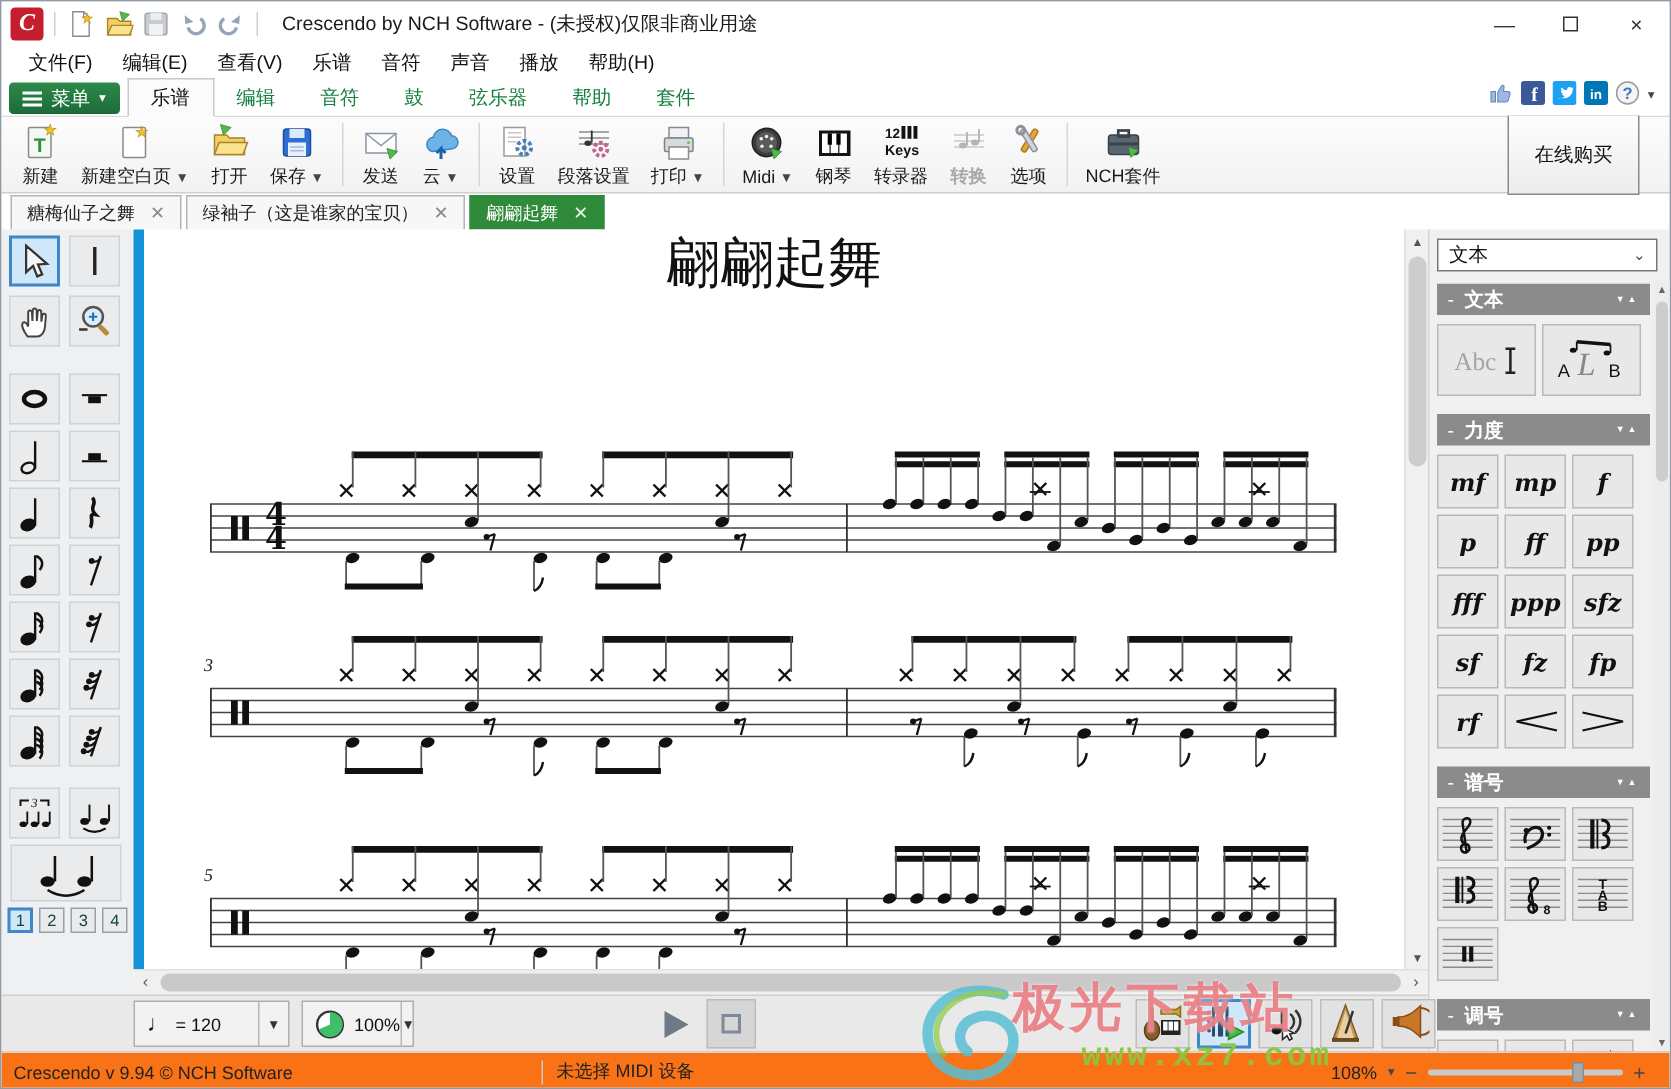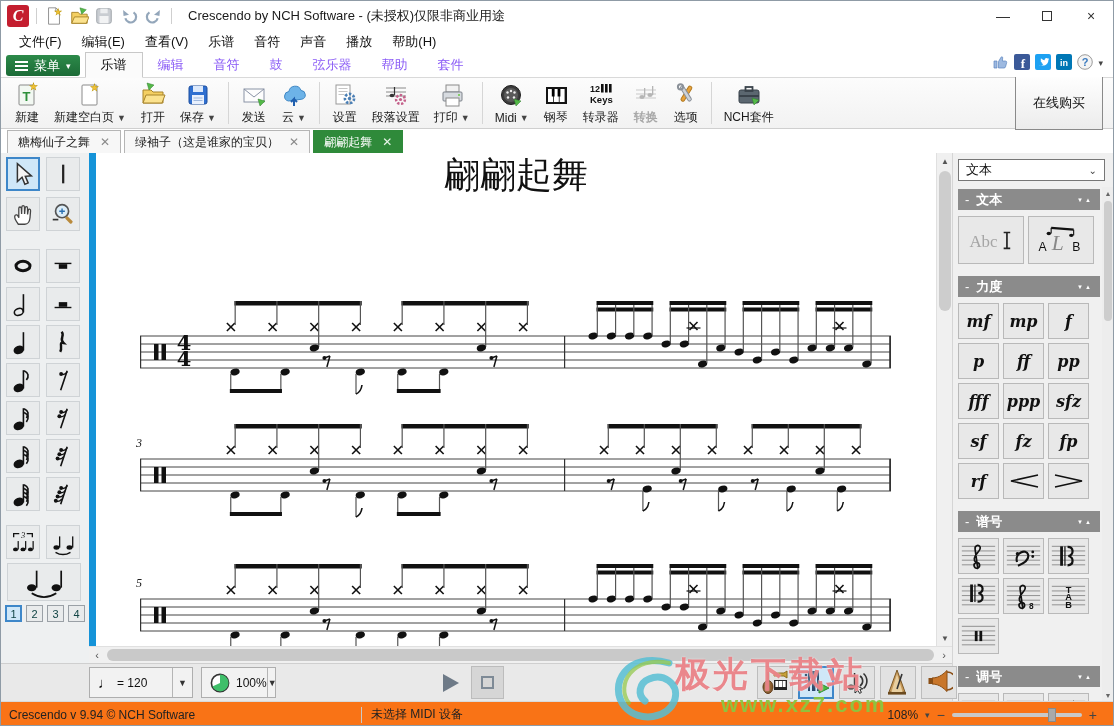--- a/index.html
+++ b/index.html
@@ -20,33 +20,33 @@
 
   
   .menubar{position:absolute;top:30px;left:0;width:100%;height:22px;display:flex;align-items:center;padding-left:8px;background:#fff;}
   .menu-item{padding:2px 10px;color:#111;font-size:13px;text-align:center;}
 
   
   .tabrow{position:absolute;top:52px;left:0;width:100%;height:24px;background:#fff;display:flex;align-items:flex-end;z-index:2;}
   .menu-green{height:21px;margin:0 5px 1px 5px;background:linear-gradient(#2c8a49,#1c6b37);color:#fff;border-radius:3px;display:flex;align-items:center;gap:6px;padding:0 9px;font-size:13px;}
   .hamb{display:inline-flex;flex-direction:column;gap:2px;}
   .hamb i{display:block;width:13px;height:2px;background:#fff;}
-  .rtab{padding:3px 15px;color:#8b5cf6;font-size:13px;}
+  .rtab{padding:3px 15px;color:#15803d;font-size:13px;}
   .rtab.active{background:#fbfbfb;border:1px solid #c8c8c8;border-bottom:1px solid #fbfbfb;color:#111;position:relative;top:1px;z-index:3;}
   .social{margin-left:auto;display:flex;align-items:center;gap:5px;margin-right:10px;margin-bottom:4px;}
 
   
   .toolbar{position:absolute;top:76px;left:0;width:100%;height:52px;background:linear-gradient(#fcfcfc,#f2f2f2);border-top:1px solid #d9d9d9;border-bottom:1px solid #cfcfcf;display:flex;align-items:center;padding:0 6px;z-index:1;}
   .tbtn{display:flex;flex-direction:column;align-items:center;justify-content:center;padding:1px 7px;height:48px;}
   .ticon{height:29px;display:flex;align-items:center;justify-content:center;}
   .tlabel{font-size:12px;color:#1a1a1a;white-space:nowrap;display:flex;align-items:center;gap:3px;}
   .tbtn.disabled .tlabel{color:#a8a8a8;font-weight:bold;}
   .dd{font-size:9px;color:#444;}
   .tsep{width:1px;height:42px;background:#d6d6d6;margin:0 5px;flex:0 0 auto;}
-  .buy-btn{margin-left:auto;margin-right:4px;padding:17px 17px;border:1px solid #8a8a8a;background:linear-gradient(#fefefe,#ececec);font-size:13px;color:#111;}
+  .buy-btn{margin-left:auto;margin-right:14px;padding:17px 17px;border:1px solid #8a8a8a;background:linear-gradient(#fefefe,#ececec);font-size:13px;color:#111;}
 
   
   .doctabs{position:absolute;top:128px;left:0;width:100%;height:24px;background:#fff;display:flex;align-items:flex-end;padding-left:6px;}
   .dtab{display:flex;align-items:center;gap:10px;padding:0 10px;border:1px solid #b5b5b5;border-bottom:none;background:#f7f7f7;font-size:12px;color:#222;margin-right:3px;height:23px;}
   .dtab .x{color:#8a8a8a;font-size:12px;}
   .dtab.active{background:#2f8a3a;color:#fff;border-color:#2f8a3a;}
   .dtab.active .x{color:#eaf6eb;}
 
   
   .palette{position:absolute;left:0;top:152px;width:88px;height:493px;background:#eef0f1;}
@@ -102,21 +102,21 @@
   .sb-left{padding-left:8px;width:360px;}
   .sb-sep{width:1px;height:16px;background:#c9c9c9;}
   .sb-midi{padding-left:9px;flex:1;}
   .sb-zoom{display:flex;align-items:center;gap:7px;margin-right:16px;color:#222;}
   .zoom-track{width:130px;height:4px;background:#c9c9c9;border-radius:2px;position:relative;}
   .zoom-thumb{position:absolute;left:96px;top:-5px;width:8px;height:14px;background:#a9a9a9;border:1px solid #8a8a8a;}
   .zpm{font-size:14px;color:#444;}
 
   
   .watermark{position:absolute;left:598px;top:648px;width:515px;height:78px;pointer-events:none;z-index:50;display:flex;align-items:flex-start;}
-  .wm-texts{margin-left:-16px;margin-top:6px;}
+  .wm-texts{margin-left:-16px;margin-top:6px;font-family:Liberation Mono, monospace;}
   .wm-name{font-size:35px;font-weight:bold;color:rgba(232,125,130,0.92);letter-spacing:3px;text-shadow:0 0 2px rgba(255,255,255,.7);line-height:38px;white-space:nowrap;}
   .wm-url{font-size:22px;font-weight:bold;color:rgba(139,197,63,0.95);letter-spacing:2px;margin-left:46px;line-height:24px;}
 </style>
 </head>
 <body>
 
 <div class="app">
 
   <div class="titlebar">
     <div class="logo">C</div>

